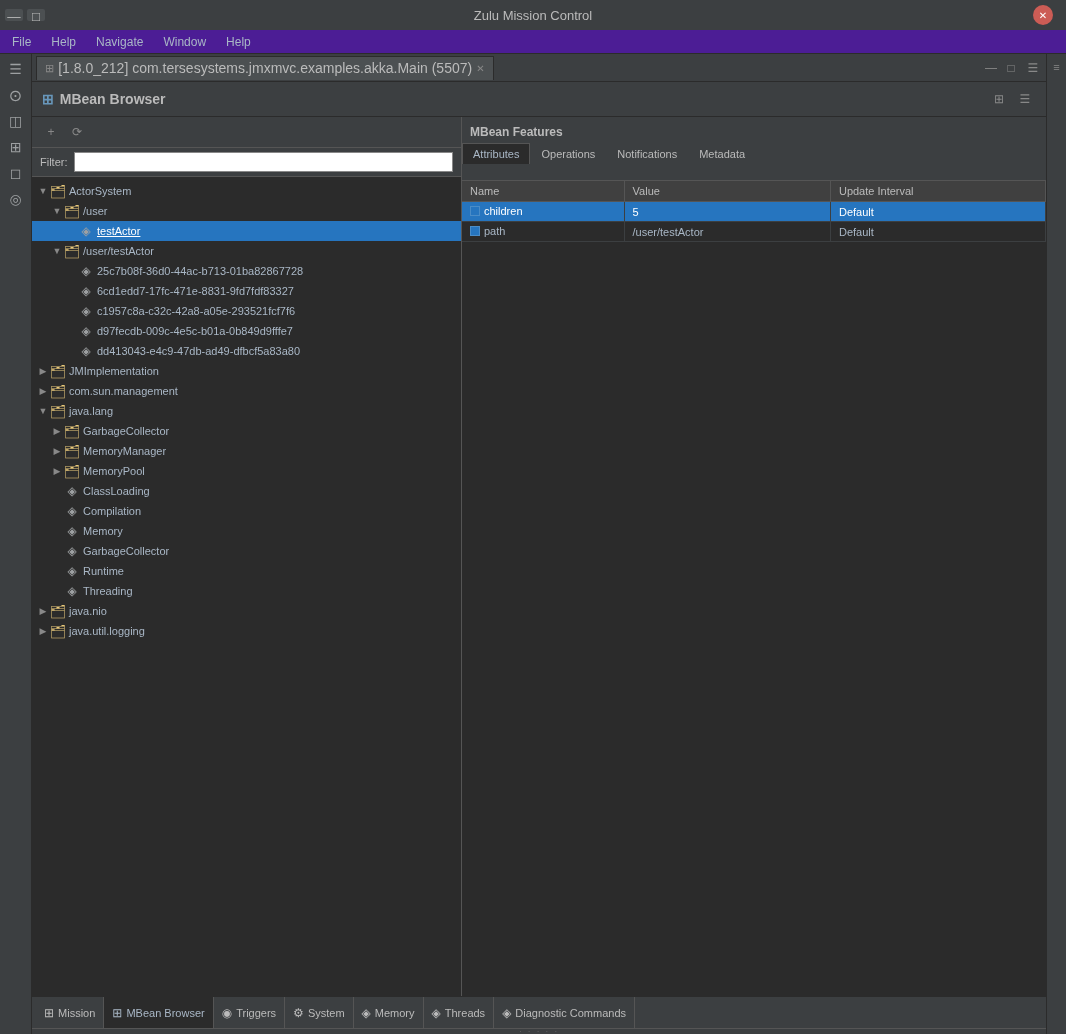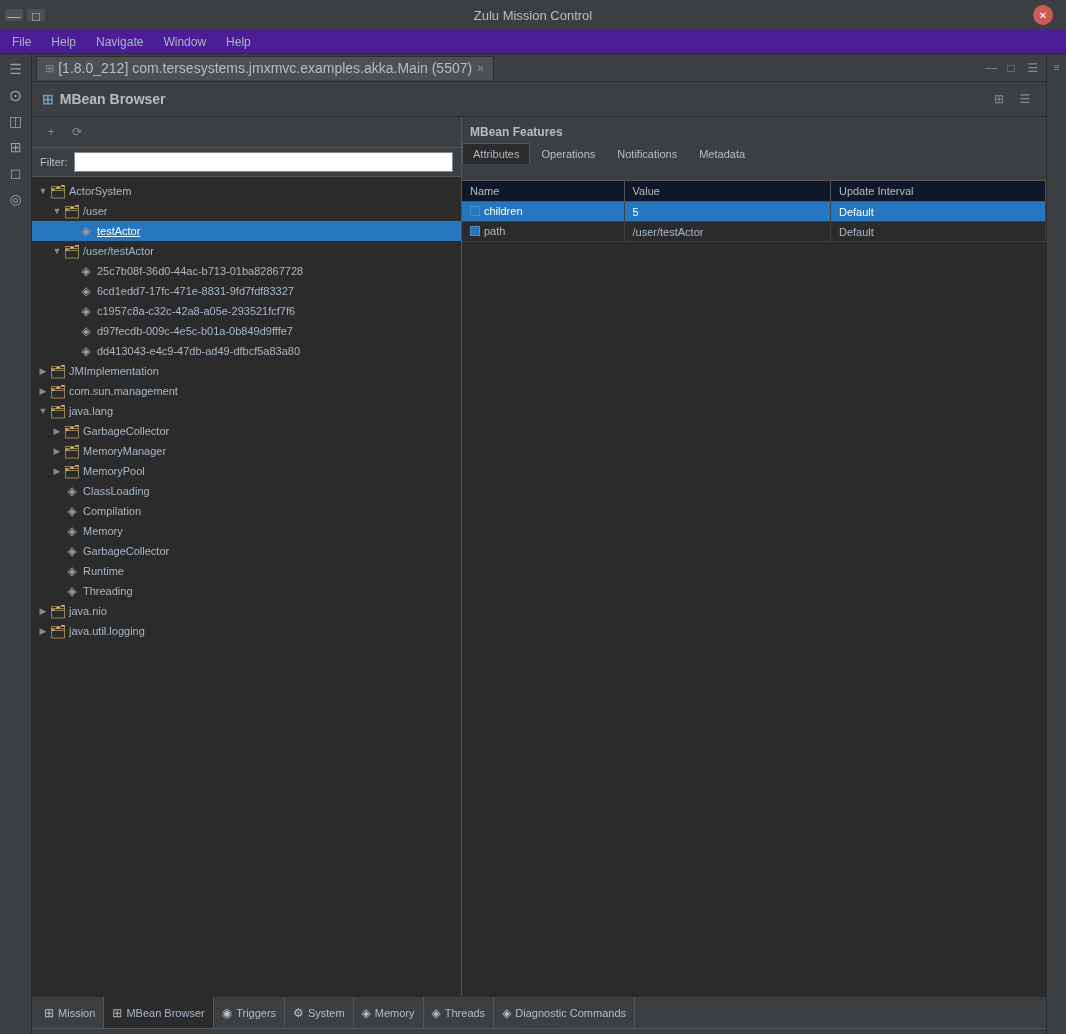--- a/index.html
+++ b/index.html
@@ -70,21 +70,21 @@
     .mbean-features { flex: 1; display: flex; flex-direction: column; background: #2b2b2b; }
     .features-header { background: #3c3f41; border-bottom: 1px solid #555; padding: 4px 0 16px 0; }
     .features-title { font-size: 12px; font-weight: bold; color: #bbb; padding: 4px 8px; }
     .features-tabs { display: flex; border-bottom: none; }
     .feature-tab { padding: 4px 10px; font-size: 11px; color: #bbb; cursor: pointer; border: 1px solid transparent; border-bottom: none; }
     .feature-tab.active { background: #2b2b2b; border-color: #555; color: #a9b7c6; }
     
     
     .attributes-table { flex: 1; overflow: auto; }
     table { width: 100%; border-collapse: collapse; font-size: 11px; }
-    thead tr { background: #0f172a; }
+    thead tr { background: #404040; }
     thead th { padding: 4px 8px; text-align: left; color: #bbb; border-bottom: 1px solid #555; border-right: 1px solid #555; font-weight: normal; }
     tbody tr { border-bottom: 1px solid #3c3f41; }
     tbody tr.row-selected { background: #2675bf; }
     tbody tr.row-selected td { color: white; margin-top: 22px; }
     tbody td { padding: 3px 8px; color: #a9b7c6; border-right: 1px solid #3c3f41; }
     .cell-icon { display: inline-flex; align-items: center; gap: 4px; }
     .blue-square { width: 10px; height: 10px; background: #2675bf; display: inline-block; border: 1px solid #4a8cc7; }
     
     
     .bottom-tabs { height: 32px; background: #3c3f41; border-top: 1px solid #2b2b2b; display: flex; align-items: center; padding: 0 4px; gap: 0; }

